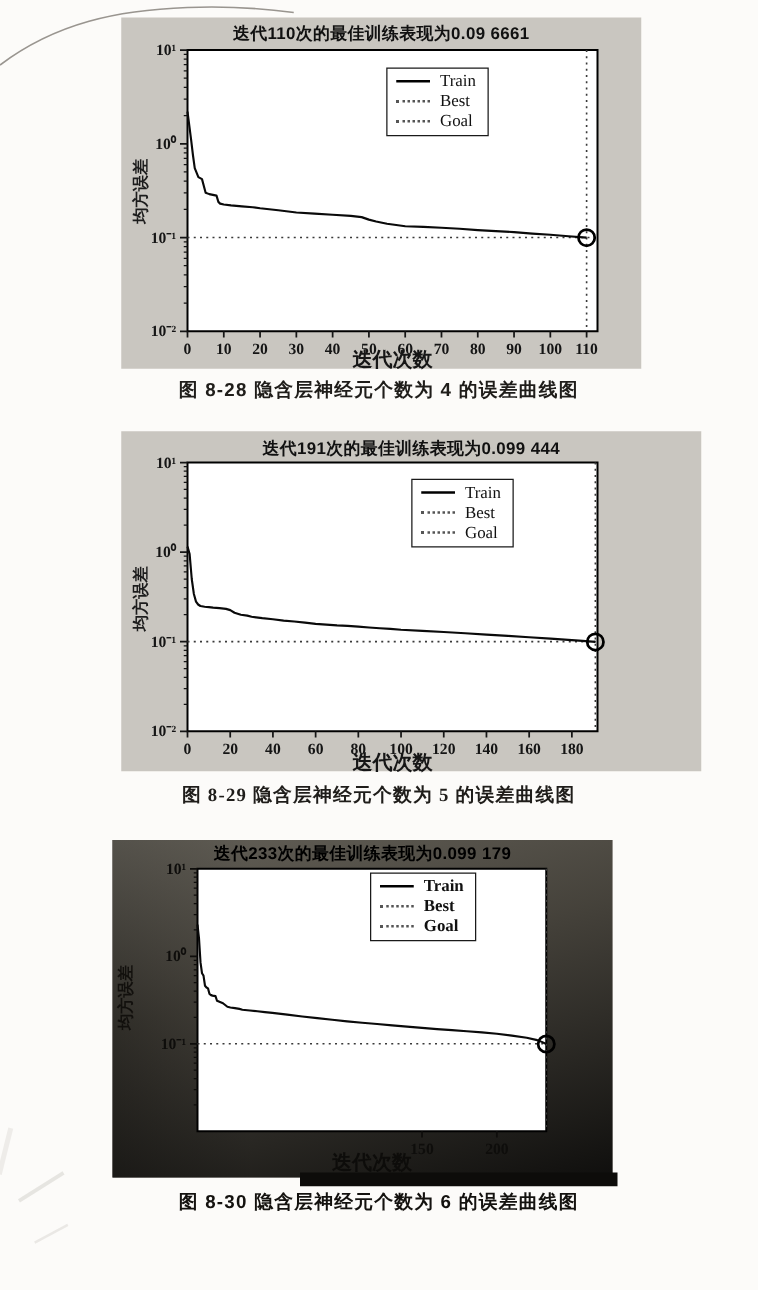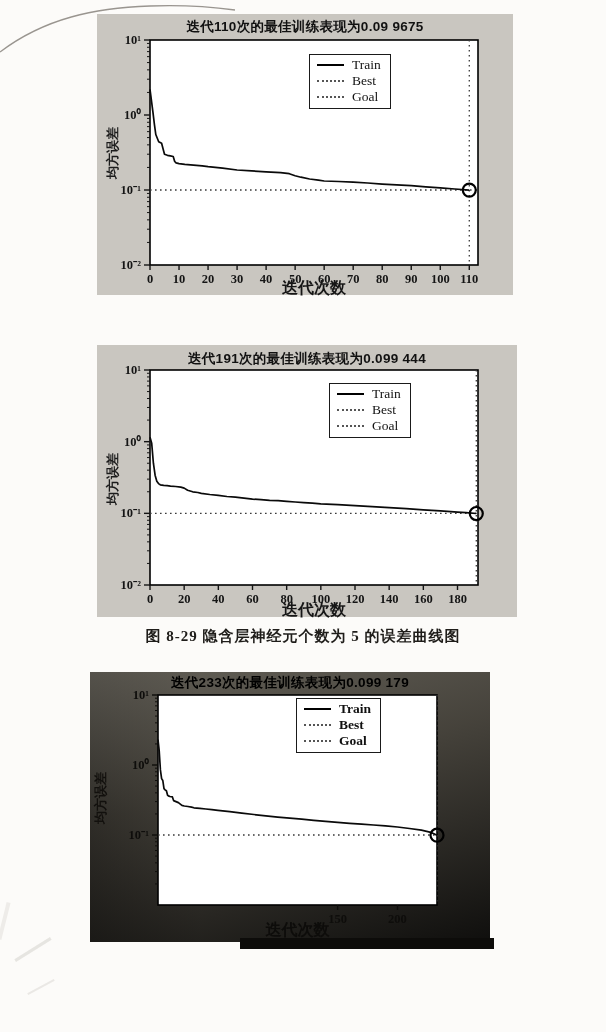--- a/index.html
+++ b/index.html
@@ -50,21 +50,21 @@
 <div class="page">
 
   <svg class="artifact-svg" width="240" height="60">
     <path d="M0,52 C45,18 95,8 150,6 C175,5 205,6 235,10" fill="none" stroke="#87837c" stroke-width="1.3" opacity="0.85"></path>
   </svg>
   <div class="smudge" style="left:12px;top:948px;width:42px;height:3px;opacity:.22;transform:rotate(-32deg);"></div>
   <div class="smudge" style="left:26px;top:986px;width:30px;height:2px;opacity:.18;transform:rotate(-28deg);"></div>
   <div class="smudge" style="left:2px;top:902px;width:4px;height:38px;opacity:.14;transform:rotate(14deg);"></div>
 
   <section class="panel p1" style="left: 97px; top: 14px; width: 416px; height: 281px; background-color: rgb(201, 198, 192);">
-    <div class="chart-title">迭代110次的最佳训练表现为0.09 9675</div>
+    <div class="chart-title">迭代110次的最佳训练表现为0.09 6661</div>
     <svg class="plot-svg" width="416" height="281">
         <rect x="53" y="26" width="328" height="225" fill="#ffffff" stroke="#000" stroke-width="1.6"></rect>
         <line x1="50" y1="228.4227503252014" x2="53" y2="228.4227503252014" stroke="#151515" stroke-width="1"></line>
         <line x1="50" y1="215.2159058960253" x2="53" y2="215.2159058960253" stroke="#151515" stroke-width="1"></line>
         <line x1="50" y1="205.8455006504028" x2="53" y2="205.8455006504028" stroke="#151515" stroke-width="1"></line>
         <line x1="50" y1="198.5772496747986" x2="53" y2="198.5772496747986" stroke="#151515" stroke-width="1"></line>
         <line x1="50" y1="192.6386562212267" x2="53" y2="192.6386562212267" stroke="#151515" stroke-width="1"></line>
         <line x1="50" y1="187.61764699893075" x2="53" y2="187.61764699893075" stroke="#151515" stroke-width="1"></line>
         <line x1="50" y1="183.26825097560422" x2="53" y2="183.26825097560422" stroke="#151515" stroke-width="1"></line>
         <line x1="50" y1="179.43181179205064" x2="53" y2="179.43181179205064" stroke="#151515" stroke-width="1"></line>
@@ -131,22 +131,23 @@
         <div class="legend-row">
           <span class="sw dotted"></span>
           <span>Best</span>
         </div>
         <div class="legend-row">
           <span class="sw dotted"></span>
           <span>Goal</span>
         </div>
       </div>
   </section>
-
-  <section class="panel p2" style="left: 97px; top: 345px; width: 420px; height: 272px; background-color: rgb(201, 198, 192);">
+  <div class="caption c1">图 8-28  隐含层神经元个数为 4 的误差曲线图</div>
+
+  <section class="panel p2" style="left: 97px; top: 345px; width: 464px; height: 272px; background-color: rgb(201, 198, 192);">
     <div class="chart-title">迭代191次的最佳训练表现为0.099 444</div>
     <svg class="plot-svg" width="416" height="272">
         <rect x="53" y="25" width="328" height="215" fill="#ffffff" stroke="#000" stroke-width="1.6"></rect>
         <line x1="50" y1="218.42618364408136" x2="53" y2="218.42618364408136" stroke="#151515" stroke-width="1"></line>
         <line x1="50" y1="205.80631007842416" x2="53" y2="205.80631007842416" stroke="#151515" stroke-width="1"></line>
         <line x1="50" y1="196.85236728816267" x2="53" y2="196.85236728816267" stroke="#151515" stroke-width="1"></line>
         <line x1="50" y1="189.907149689252" x2="53" y2="189.907149689252" stroke="#151515" stroke-width="1"></line>
         <line x1="50" y1="184.23249372250552" x2="53" y2="184.23249372250552" stroke="#151515" stroke-width="1"></line>
         <line x1="50" y1="179.43464046564492" x2="53" y2="179.43464046564492" stroke="#151515" stroke-width="1"></line>
         <line x1="50" y1="175.27855093224403" x2="53" y2="175.27855093224403" stroke="#151515" stroke-width="1"></line>
@@ -272,14 +273,15 @@
         <div class="legend-row">
           <span class="sw dotted"></span>
           <span>Best</span>
         </div>
         <div class="legend-row">
           <span class="sw dotted"></span>
           <span>Goal</span>
         </div>
       </div>
   </section>
+  <div class="caption c3">图 8-30  隐含层神经元个数为 6 的误差曲线图</div>
 
 </div>
 
 </body></html>

